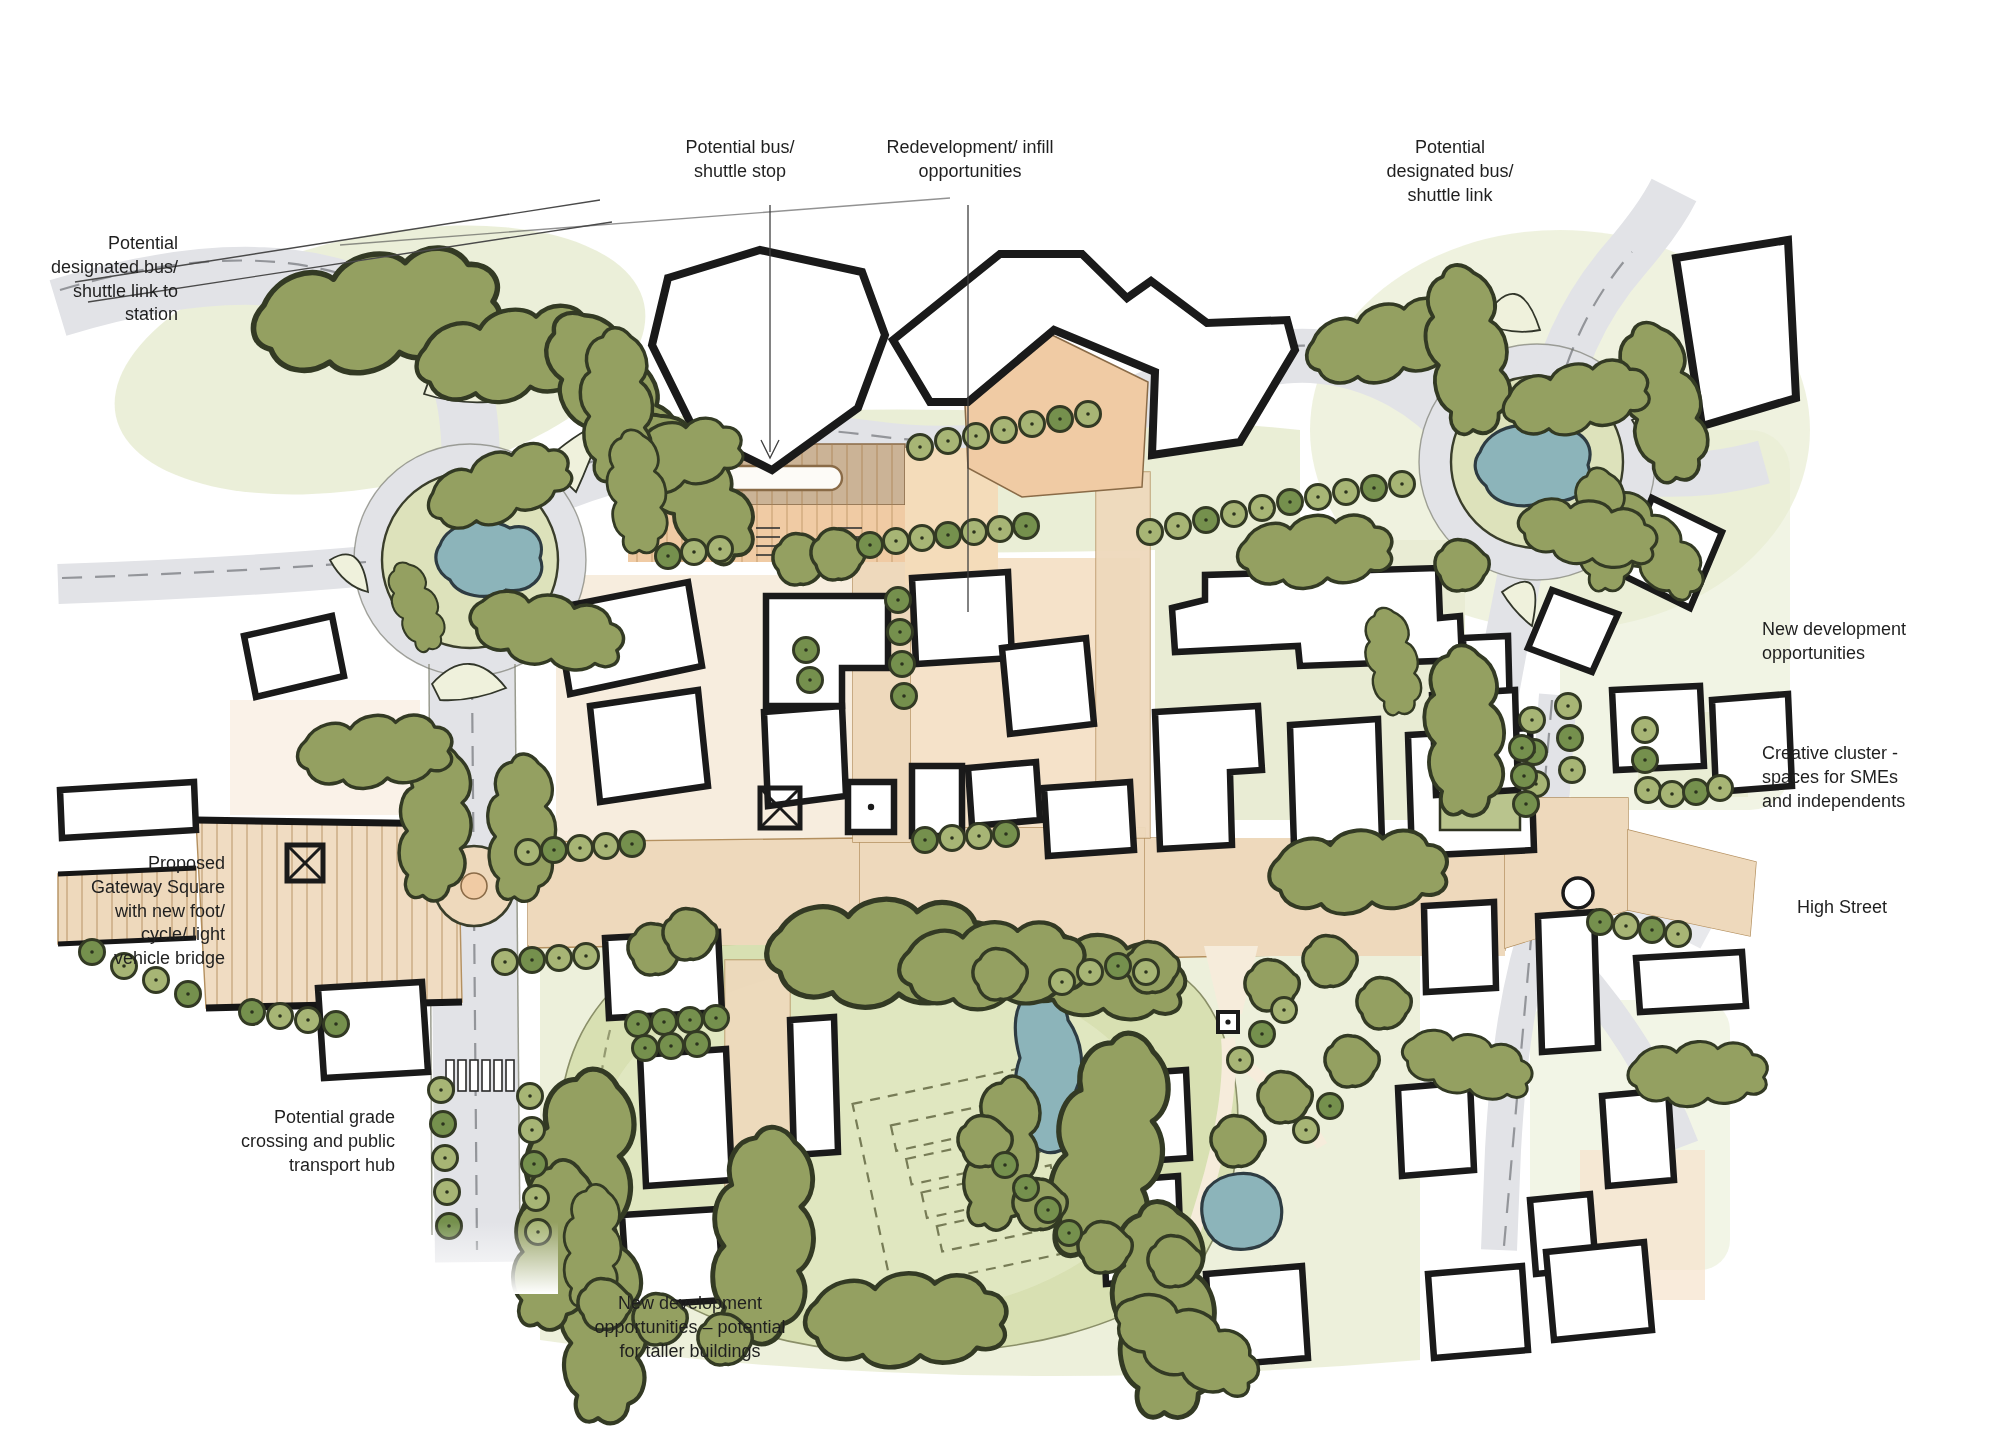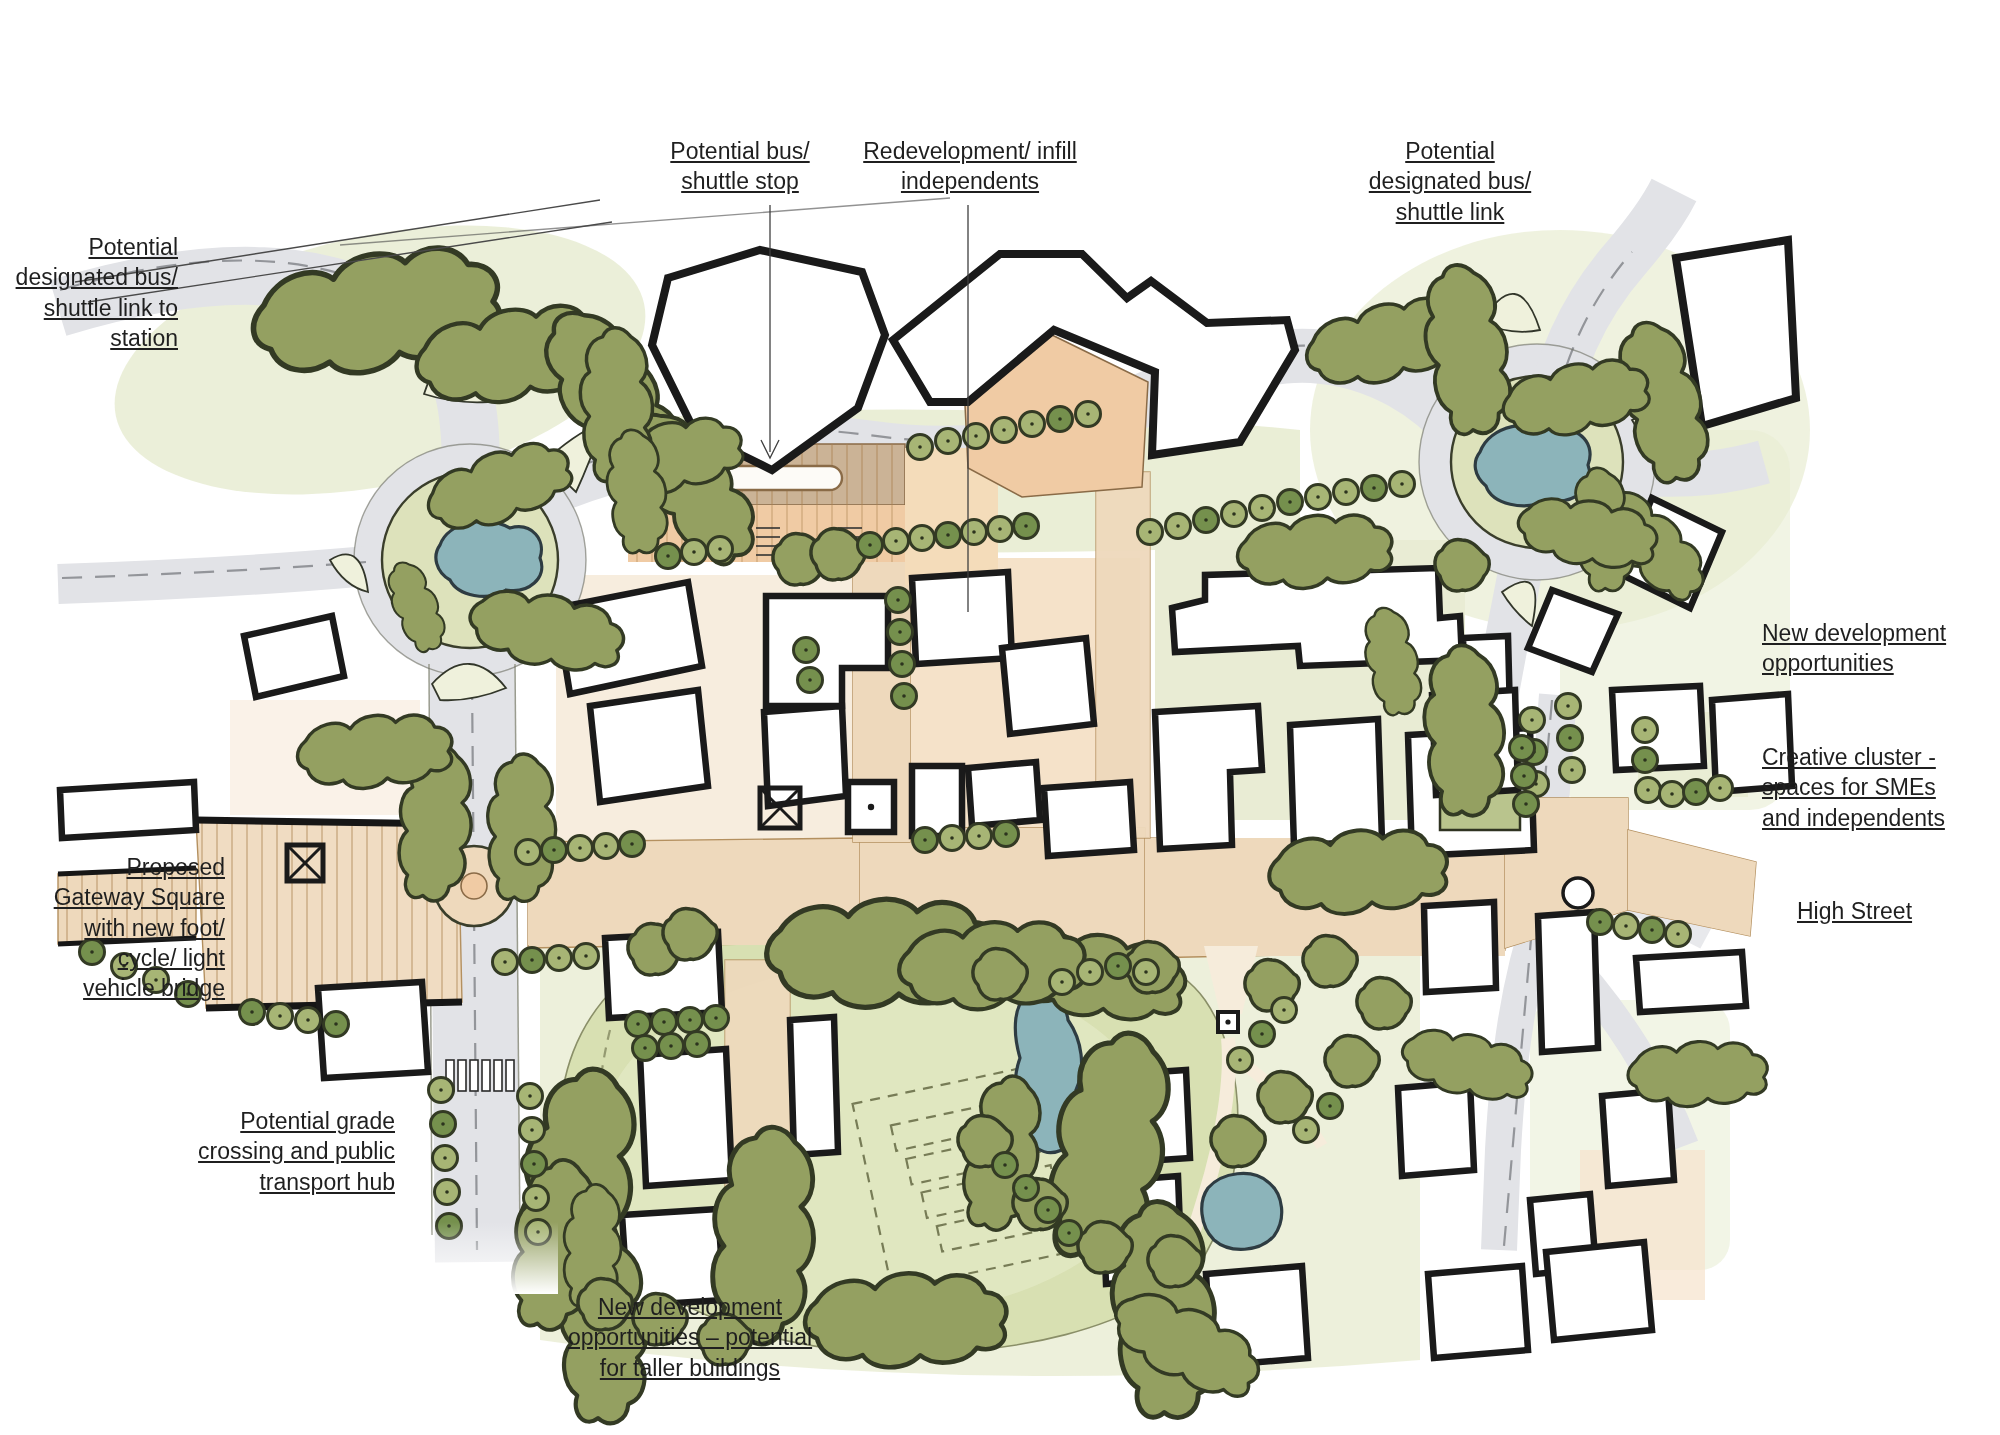--- a/index.html
+++ b/index.html
@@ -6,22 +6,22 @@
     --road:#e2e3e7; --road_line:#85878c; --paving:#eed9bc; --paving_deep:#dec39b;
     --paving_line:#a9824f; --plaza:#f0dcc2; --peach:#f0cba4; --peach_soft:#f6e3cc;
     --building:#ffffff; --outline:#1a1a1a; --tree:#94a061; --tree_dark:#75904d;
     --tree_light:#a7b575; --tree_edge:#333a24; --pale_green:#e8ecd2; --field:#d8e0b2;
     --field_light:#e4e9c6; --pond:#8cb4ba; --pond_edge:#2e3c42; --ink:#1f1f1f; --cream:#f6ecdb;
   }
   html,body{margin:0;padding:0;background:#fff;}
   #canvas{position:relative;width:2000px;height:1435px;background:#fff;overflow:hidden;
           font-family:"Liberation Sans",sans-serif;}
   #map{position:absolute;left:0;top:0;width:100%;height:100%;}
-  .lbl{position:absolute;font-size:23px;line-height:1.32;color:var(--ink);
-       white-space:pre-line;font-family:"Liberation Sans",sans-serif;text-decoration:underline;}
+  .lbl{position:absolute;font-size:18px;line-height:1.32;color:var(--ink);
+       white-space:pre-line;font-family:"Liberation Sans",sans-serif;}
   .r{text-align:right;} .c{text-align:center;} .l{text-align:left;}
   
   .roadS{fill:none;stroke:var(--road);}
   .cl{fill:none;stroke:var(--road_line);stroke-width:2.2;stroke-dasharray:20 13;opacity:.85;}
   .tan{fill:var(--paving);stroke:#b4905f;stroke-width:1.4;}
   .tanN{fill:var(--paving);}
   .bldg{fill:var(--building);stroke:var(--outline);stroke-width:6.5;stroke-linejoin:miter;}
   .bldgT{fill:var(--building);stroke:var(--outline);stroke-width:8;}
   .treeB{fill:var(--tree);stroke:var(--tree_edge);stroke-width:3.5;stroke-linejoin:round;}
   .tfS{fill:var(--tree_light);stroke:var(--tree_edge);stroke-width:3;}
@@ -465,21 +465,21 @@
   <rect x="408" y="1222" width="150" height="72" fill="url(#fadeW)"></rect>
 </svg>
 
 <div class="lbl r" style="left:0;top:232px;width:178px;">Potential
 designated bus/
 shuttle link to
 station</div>
 <div class="lbl c" style="left:580px;top:136px;width:320px;">Potential bus/
 shuttle stop</div>
 <div class="lbl c" style="left:810px;top:136px;width:320px;">Redevelopment/ infill
-independents</div>
+opportunities</div>
 <div class="lbl c" style="left:1290px;top:136px;width:320px;">Potential
 designated bus/
 shuttle link</div>
 <div class="lbl l" style="left:1762px;top:618px;width:238px;">New development
 opportunities</div>
 <div class="lbl l" style="left:1762px;top:742px;width:238px;">Creative cluster -
 spaces for SMEs
 and  independents</div>
 <div class="lbl l" style="left:1762px;top:896px;width:238px;margin-left:35px;">High Street</div>
 <div class="lbl r" style="left:95px;top:1106px;width:300px;">Potential grade

